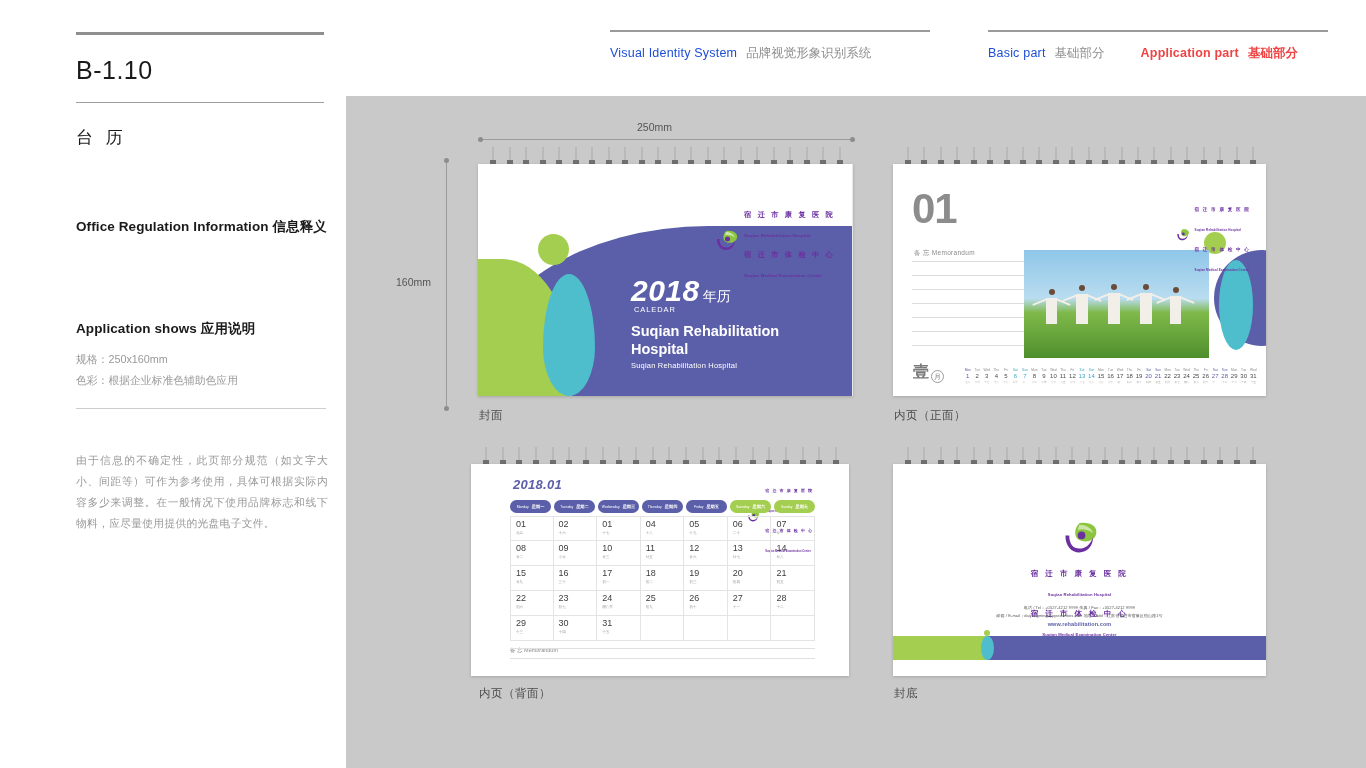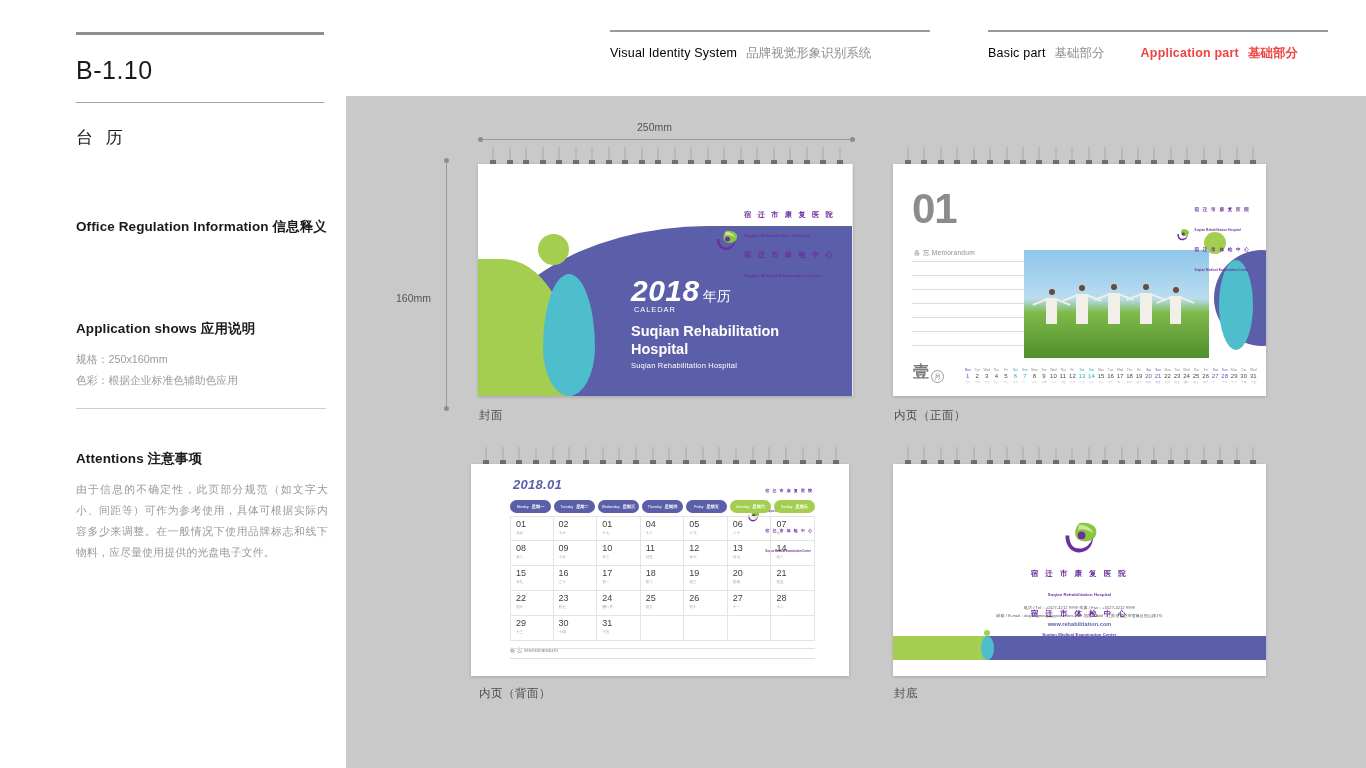--- a/index.html
+++ b/index.html
@@ -17,21 +17,21 @@
     left: 346px; top: 96px;
     width: 1020px; height: 672px;
     background: #c9c9c9;
   }
 
   
   .header { position: absolute; top: 0; left: 0; width: 1366px; height: 96px; }
   .hdr-group { position: absolute; }
   .hdr-rule { height: 2px; background: #9a9a9a; }
   .hdr-row { display: flex; align-items: baseline; margin-top: 13px; }
-  .hdr-en { font-size: 12.5px; color: #000000; letter-spacing: .2px; }
+  .hdr-en { font-size: 12.5px; color: #1d4ed8; letter-spacing: .2px; }
   .hdr-cn { font-size: 12.5px; color: #8d8d8d; margin-left: 9px; }
   .hdr-en.active, .hdr-cn.active { color: #ef4444; font-weight: bold; }
   .hdr-item { display: flex; align-items: baseline; }
   .hdr-item + .hdr-item { margin-left: 36px; }
 
   #hdr-vis { left: 610px; top: 30px; width: 320px; }
   #hdr-part { left: 988px; top: 30px; width: 340px; }
 
   
   .left { position: absolute; left: 76px; top: 32px; width: 250px; }
@@ -60,21 +60,21 @@
 
   #sec-office { position: absolute; left: 76px; top: 218px; width: 252px; }
   #sec-app    { position: absolute; left: 76px; top: 320px; width: 252px; }
   .left-rule  { position: absolute; left: 76px; top: 408px; width: 250px; height: 1px; background: #cdcdcd; }
   #sec-att    { position: absolute; left: 76px; top: 450px; width: 252px; }
   #sec-cd     { position: absolute; left: 76px; top: 538px; width: 252px; }
 
   
   .dim-label { position: absolute; font-size: 10.5px; color: #555; }
   #dim-w-label { left: 637px; top: 121px; }
-  #dim-h-label { left: 396px; top: 292px; }
+  #dim-h-label { left: 396px; top: 276px; }
   .dim-line-h {
     position: absolute; left: 480px; top: 139px; width: 372px; height: 1px;
     background: #9b9b9b;
   }
   .dim-line-v {
     position: absolute; left: 446px; top: 160px; width: 1px; height: 248px;
     background: #9b9b9b;
   }
   .dim-dot {
     position: absolute; width: 5px; height: 5px; border-radius: 50%;
@@ -337,24 +337,20 @@
     <span>Application shows</span>
     <span class="cn">应用说明</span>
   </div>
   <div class="sec-line">规格：250x160mm</div>
   <div class="sec-line">色彩：根据企业标准色辅助色应用</div>
 </div>
 
 <div class="left-rule"></div>
 
 <div class="sec" id="sec-att">
-  <div class="sec-head">
-    <span>Attentions</span>
-    <span class="cn">注意事项</span>
-  </div>
   <div class="sec-body">由于信息的不确定性，此页部分规范（如文字大小、间距等）可作为参考使用，具体可根据实际内容多少来调整。在一般情况下使用品牌标志和线下物料，应尽量使用提供的光盘电子文件。</div>
 </div>
 
 <div class="sec" id="sec-cd">
 </div>
 
 <div class="dim-label" id="dim-w-label">250mm</div>
 <div class="dim-label" id="dim-h-label">160mm</div>
 <div class="dim-line-h"></div>
 <div class="dim-line-v"></div>

